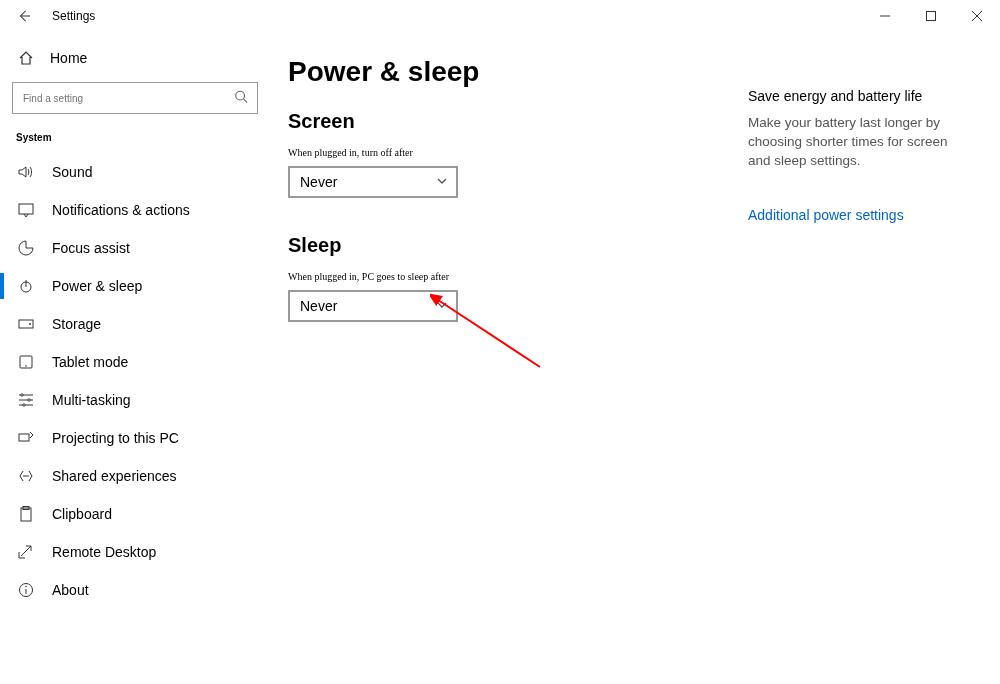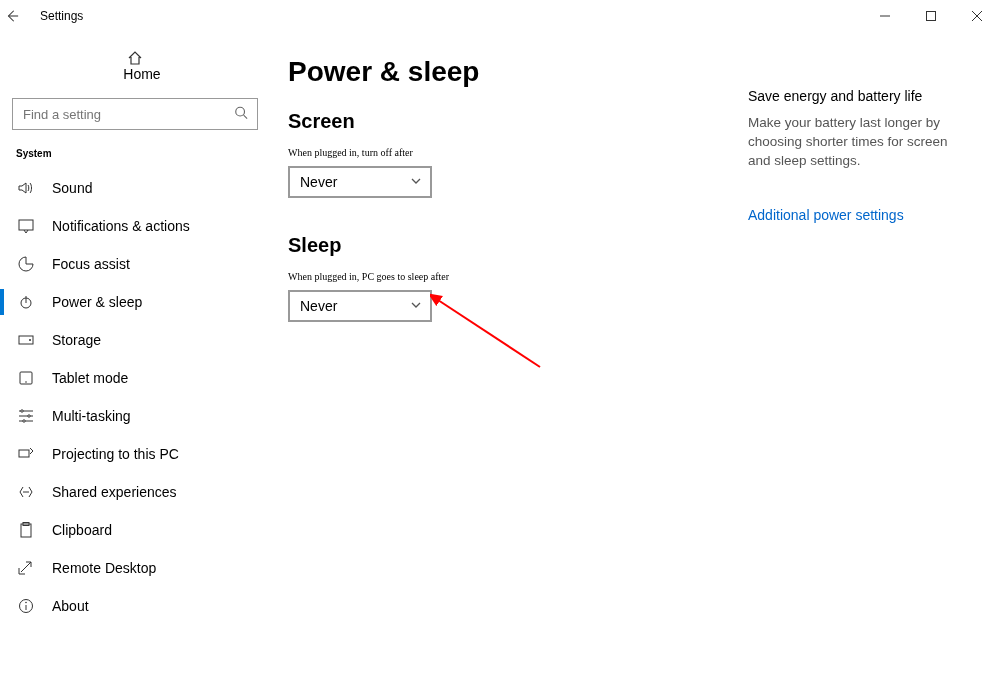--- a/index.html
+++ b/index.html
@@ -10,20 +10,21 @@
     background: #fff;
     width: 1000px;
     height: 684px;
     overflow: hidden;
     position: relative;
   }
   .titlebar {
     height: 32px;
     display: flex;
     align-items: center;
+    padding-left: 12px;
   }
   .titlebar .back {
     width: 24px; height: 24px;
     display: flex; align-items: center; justify-content: center;
     cursor: pointer;
   }
   .titlebar .title {
     margin-left: 16px;
     font-size: 12px;
   }
@@ -46,33 +47,32 @@
     width: 270px;
     padding: 8px 0 0 0;
     background: #fff;
     position: relative;
   }
   .home-row {
     display: flex;
     align-items: center;
     padding: 10px 16px;
     cursor: pointer;
-    flex-direction: column;
   }
   .home-row .icon { width: 20px; display:flex; align-items:center; justify-content:center; }
   .home-row span.lbl { margin-left: 14px; font-size: 14px; }
   .search-wrap {
     margin: 6px 12px 12px 12px;
   }
   .search {
     width: 100%;
     height: 32px;
     border: 1px solid #999;
     padding: 0 32px 0 10px;
-    font-size: 13px;
+    font-size: 10px;
     color: #666;
     outline: none;
     background: #fff;
   }
   .search-wrap { position: relative; }
   .search-icon {
     position: absolute;
     right: 10px; top: 50%; transform: translateY(-50%);
     color: #666;
     pointer-events: none;
@@ -115,21 +115,21 @@
     font-size: 20px;
     font-weight: 600;
     margin-bottom: 14px;
   }
   .field-label {
     font-size: 10px;
     margin-bottom: 8px;
     font-family: Liberation Serif, serif;
   }
   .dropdown {
-    width: 144px;
+    width: 170px;
     height: 32px;
     border: 2px solid #999;
     display: flex;
     align-items: center;
     justify-content: space-between;
     padding: 0 8px 0 10px;
     cursor: pointer;
     background: #fff;
     margin-bottom: 36px;
   }

